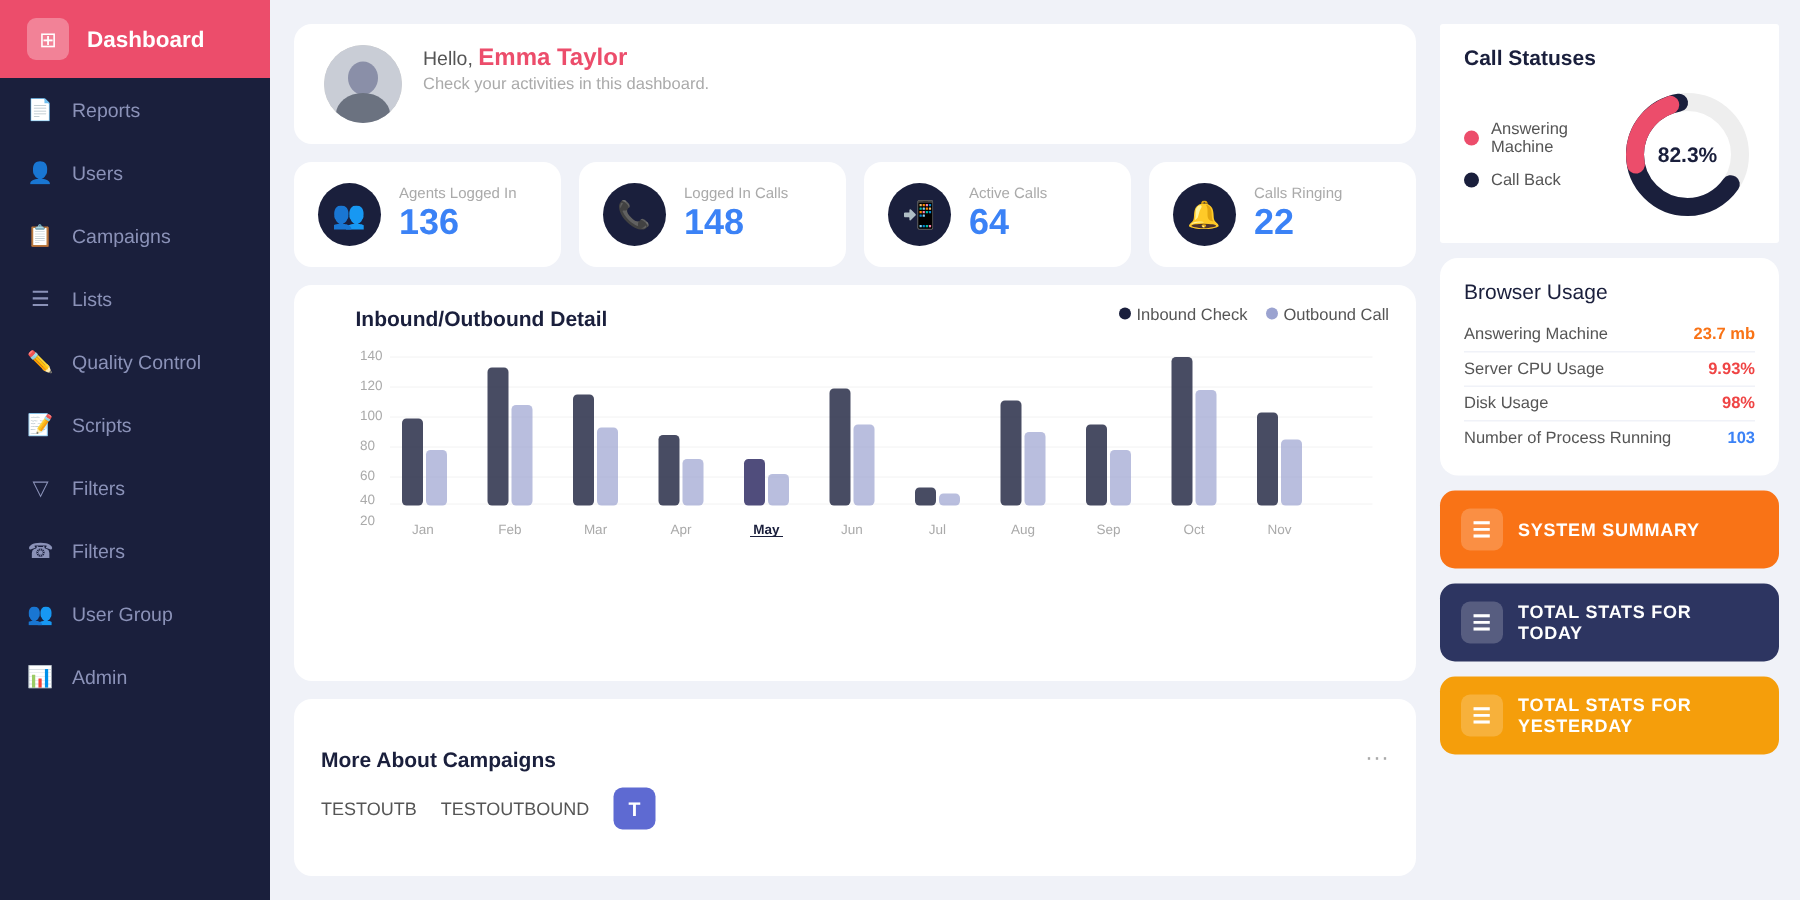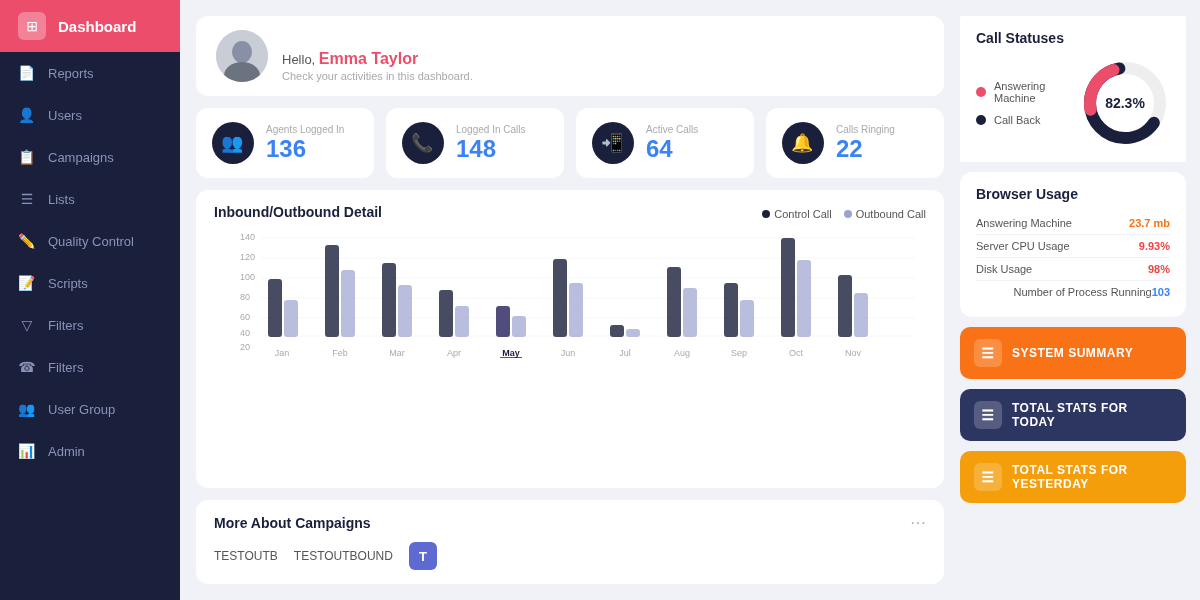--- a/index.html
+++ b/index.html
@@ -76,21 +76,21 @@
       gap: 12px;
       overflow: hidden;
     }
 
     
     .header-card {
       background: white;
       border-radius: 12px;
       padding: 14px 20px;
       display: flex;
-      align-items: flex-end;
+      align-items: flex-start;
       gap: 14px;
     }
     .avatar {
       width: 52px; height: 52px;
       border-radius: 50%;
       background: #ccc;
       overflow: hidden;
       flex-shrink: 0;
       display: flex; align-items: center; justify-content: center;
       font-size: 22px;
@@ -128,32 +128,33 @@
     
     .chart-card {
       background: white;
       border-radius: 12px;
       padding: 14px 18px;
       flex: 1;
     }
     .chart-header {
       display: flex;
       justify-content: space-between;
-      align-items: flex-end;
+      align-items: flex-start;
       margin-bottom: 8px;
+      margin-left: 23px;
     }
     .chart-title { font-size: 14px; font-weight: 700; color: #1a1f3c; }
     .chart-legend { display: flex; gap: 12px; align-items: center; font-size: 11px; color: #555; }
     .legend-dot { width: 8px; height: 8px; border-radius: 50%; display: inline-block; margin-right: 4px; }
 
     
     .campaign-card {
       background: white;
       border-radius: 12px;
-      padding: 14px 18px;
+      padding: 31px 18px;
     }
     .campaign-header {
       display: flex;
       justify-content: space-between;
       align-items: center;
       margin-bottom: 10px;
     }
     .campaign-title { font-size: 14px; font-weight: 700; color: #1a1f3c; }
     .campaign-dots { color: #aaa; font-size: 16px; cursor: pointer; }
     .campaign-row {
@@ -193,30 +194,30 @@
     .call-status-legend { display: flex; flex-direction: column; gap: 10px; }
     .legend-item { display: flex; align-items: center; gap: 8px; font-size: 11px; color: #555; }
     .legend-circle { width: 10px; height: 10px; border-radius: 50%; flex-shrink: 0; }
 
     
     .browser-card {
       background: white;
       border-radius: 12px;
       padding: 14px 16px;
     }
-    .browser-title { font-size: 14px; font-weight: 700; color: #1a1f3c; margin-bottom: 10px; }
+    .browser-title { font-size: 14px; font-weight: 400; color: #1a1f3c; margin-bottom: 10px; }
     .browser-row {
       display: flex;
       justify-content: space-between;
       align-items: center;
       padding: 5px 0;
       border-bottom: 1px solid #f0f2f8;
       font-size: 11px;
     }
-    .browser-row:last-child { border-bottom: none; justify-content: flex-end; }
+    .browser-row:last-child { border-bottom: none; }
     .browser-label { color: #555; }
     .browser-value { font-weight: 600; }
     .browser-value.orange { color: #f97316; }
     .browser-value.green { color: #22c55e; }
     .browser-value.red { color: #ef4444; }
     .browser-value.blue { color: #3b82f6; }
 
     
     .summary-btn {
       display: flex;
@@ -353,21 +354,21 @@
             <div class="stat-label">Calls Ringing</div>
             <div class="stat-value">22</div>
           </div>
         </div>
       </div>
 
       <div class="chart-card">
         <div class="chart-header">
           <span class="chart-title">Inbound/Outbound Detail</span>
           <div class="chart-legend">
-            <span><span class="legend-dot" style="background:#1a1f3c; display:inline-block;"></span><span>Control Call</span></span>
+            <span><span class="legend-dot" style="background:#1a1f3c; display:inline-block;"></span><span>Inbound Check</span></span>
             <span><span class="legend-dot" style="background:#9ba3d0; display:inline-block;"></span><span>Outbound Call</span></span>
           </div>
         </div>
         <svg class="bar-chart-svg" viewBox="0 0 700 130" xmlns="http://www.w3.org/2000/svg">
 
           <text x="20" y="12" font-size="9" fill="#aaa">140</text>
           <text x="20" y="32" font-size="9" fill="#aaa">120</text>
           <text x="20" y="52" font-size="9" fill="#aaa">100</text>
           <text x="20" y="72" font-size="9" fill="#aaa">80</text>
           <text x="20" y="92" font-size="9" fill="#aaa">60</text>

